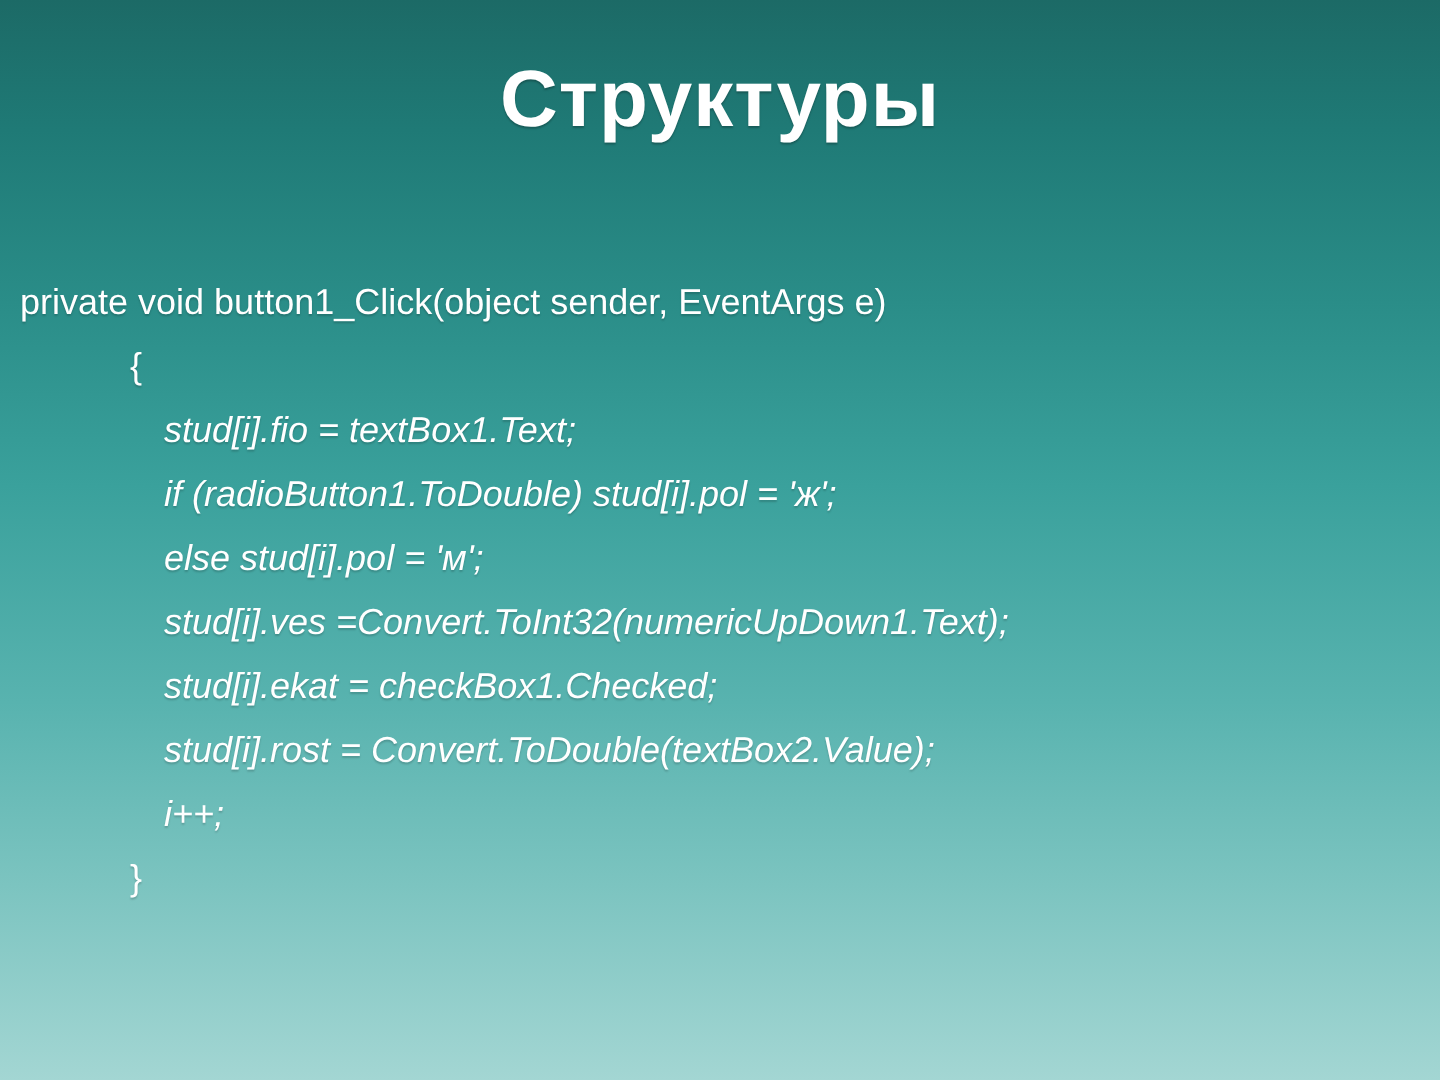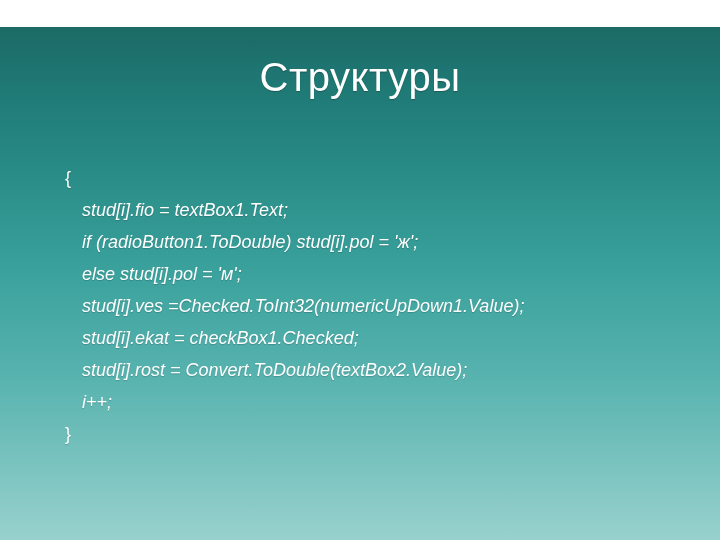--- a/index.html
+++ b/index.html
@@ -14,26 +14,25 @@
     height: 540px;
     background: linear-gradient(180deg, #1c6a66 0%, #1f7a76 12%, #2a8d88 28%, #3aa19c 45%, #58b3af 65%, #7cc4c0 82%, #a3d6d3 100%);
     position: relative;
     box-sizing: border-box;
     font-family: Verdana, Geneva, sans-serif;
     color: #ffffff;
   }
   .title {
     text-align: center;
     font-size: 40px;
-    font-weight: 400;
+    font-weight: 700;
     padding-top: 28px;
     letter-spacing: 0.5px;
     font-family: Verdana, Geneva, sans-serif;
     text-shadow: 0 1px 1px rgba(0,0,0,0.25);
-    margin-top: 27px;
   }
   .code-block {
     position: absolute;
     top: 135px;
     left: 10px;
     right: 18px;
     font-size: 18px;
     line-height: 32px;
     color: #ffffff;
     text-shadow: 0 1px 1px rgba(0,0,0,0.18);
@@ -44,24 +43,25 @@
   .ind2 { padding-left: 72px; font-style: italic; }
 </style>
 </head>
 <body>
 
 <div class="slide">
 
   <div class="title">Структуры</div>
 
   <div class="code-block">
+    <div class="line">private void button1_Click(object sender, EventArgs e)</div>
     <div class="line ind1">{</div>
     <div class="line ind2">stud[i].fio = textBox1.Text;</div>
     <div class="line ind2">if (radioButton1.ToDouble) stud[i].pol = 'ж';</div>
     <div class="line ind2">else stud[i].pol = 'м';</div>
-    <div class="line ind2">stud[i].ves =Checked.ToInt32(numericUpDown1.Value);</div>
+    <div class="line ind2">stud[i].ves =Convert.ToInt32(numericUpDown1.Text);</div>
     <div class="line ind2">stud[i].ekat = checkBox1.Checked;</div>
     <div class="line ind2">stud[i].rost = Convert.ToDouble(textBox2.Value);</div>
     <div class="line ind2">i++;</div>
     <div class="line ind1">}</div>
   </div>
 
 </div>
 
 </body></html>

